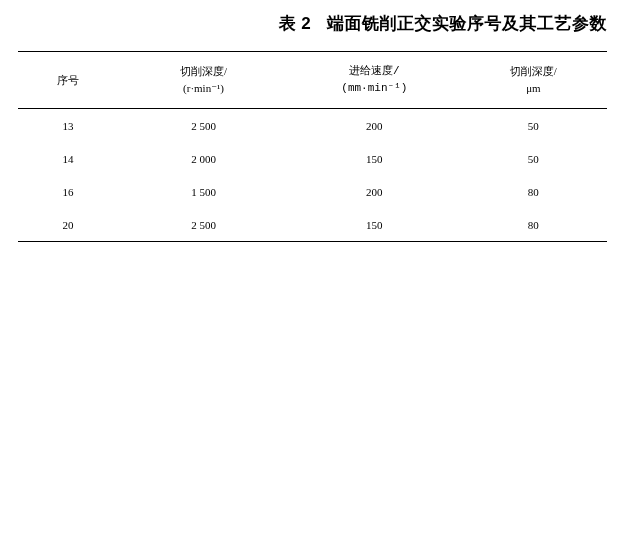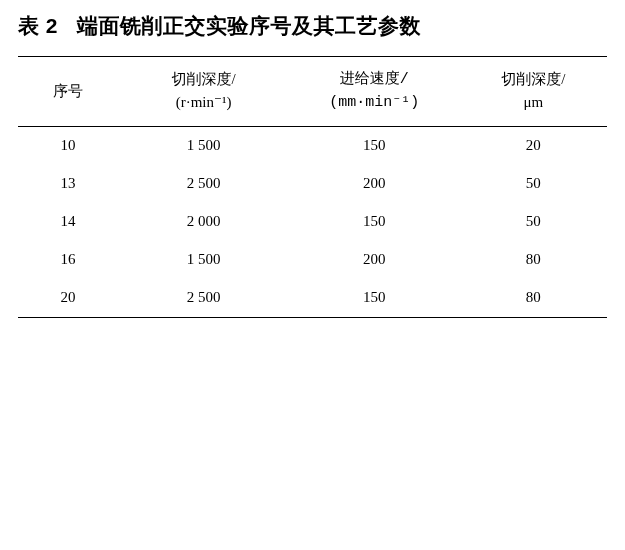--- a/index.html
+++ b/index.html
@@ -15,33 +15,33 @@
     overflow: hidden;
   }
   .page {
     width: 625px;
     height: 550px;
     position: relative;
     box-sizing: border-box;
     padding: 0 18px;
   }
   .table-caption {
-    text-align: left;
-    font-size: 21px;
+    text-align: right;
+    font-size: 17px;
     font-weight: bold;
     font-family: "Liberation Sans", "DejaVu Sans", sans-serif;
     letter-spacing: 0.5px;
     padding-top: 12px;
     padding-bottom: 16px;
     white-space: pre;
   }
   table.data-table {
     width: 100%;
     border-collapse: collapse;
-    font-size: 15px;
+    font-size: 11px;
   }
   table.data-table thead tr.head-row {
     border-top: 1.6px solid #000;
     border-bottom: 1.1px solid #000;
   }
   table.data-table tbody tr.last-row {
     border-bottom: 1.6px solid #000;
   }
   th.head-cell {
     font-weight: normal;
@@ -86,26 +86,20 @@
           <span class="l2">(mm·min⁻¹)</span>
         </th>
         <th class="head-cell col-depth">
           <span class="l1">切削深度/</span>
           <span class="l2">μm</span>
         </th>
       </tr>
     </thead>
     <tbody>
       <tr>
-        <td class="cell">10</td>
-        <td class="cell">1 500</td>
-        <td class="cell">150</td>
-        <td class="cell">20</td>
-      </tr>
-      <tr>
         <td class="cell">13</td>
         <td class="cell">2 500</td>
         <td class="cell">200</td>
         <td class="cell">50</td>
       </tr>
       <tr>
         <td class="cell">14</td>
         <td class="cell">2 000</td>
         <td class="cell">150</td>
         <td class="cell">50</td>

